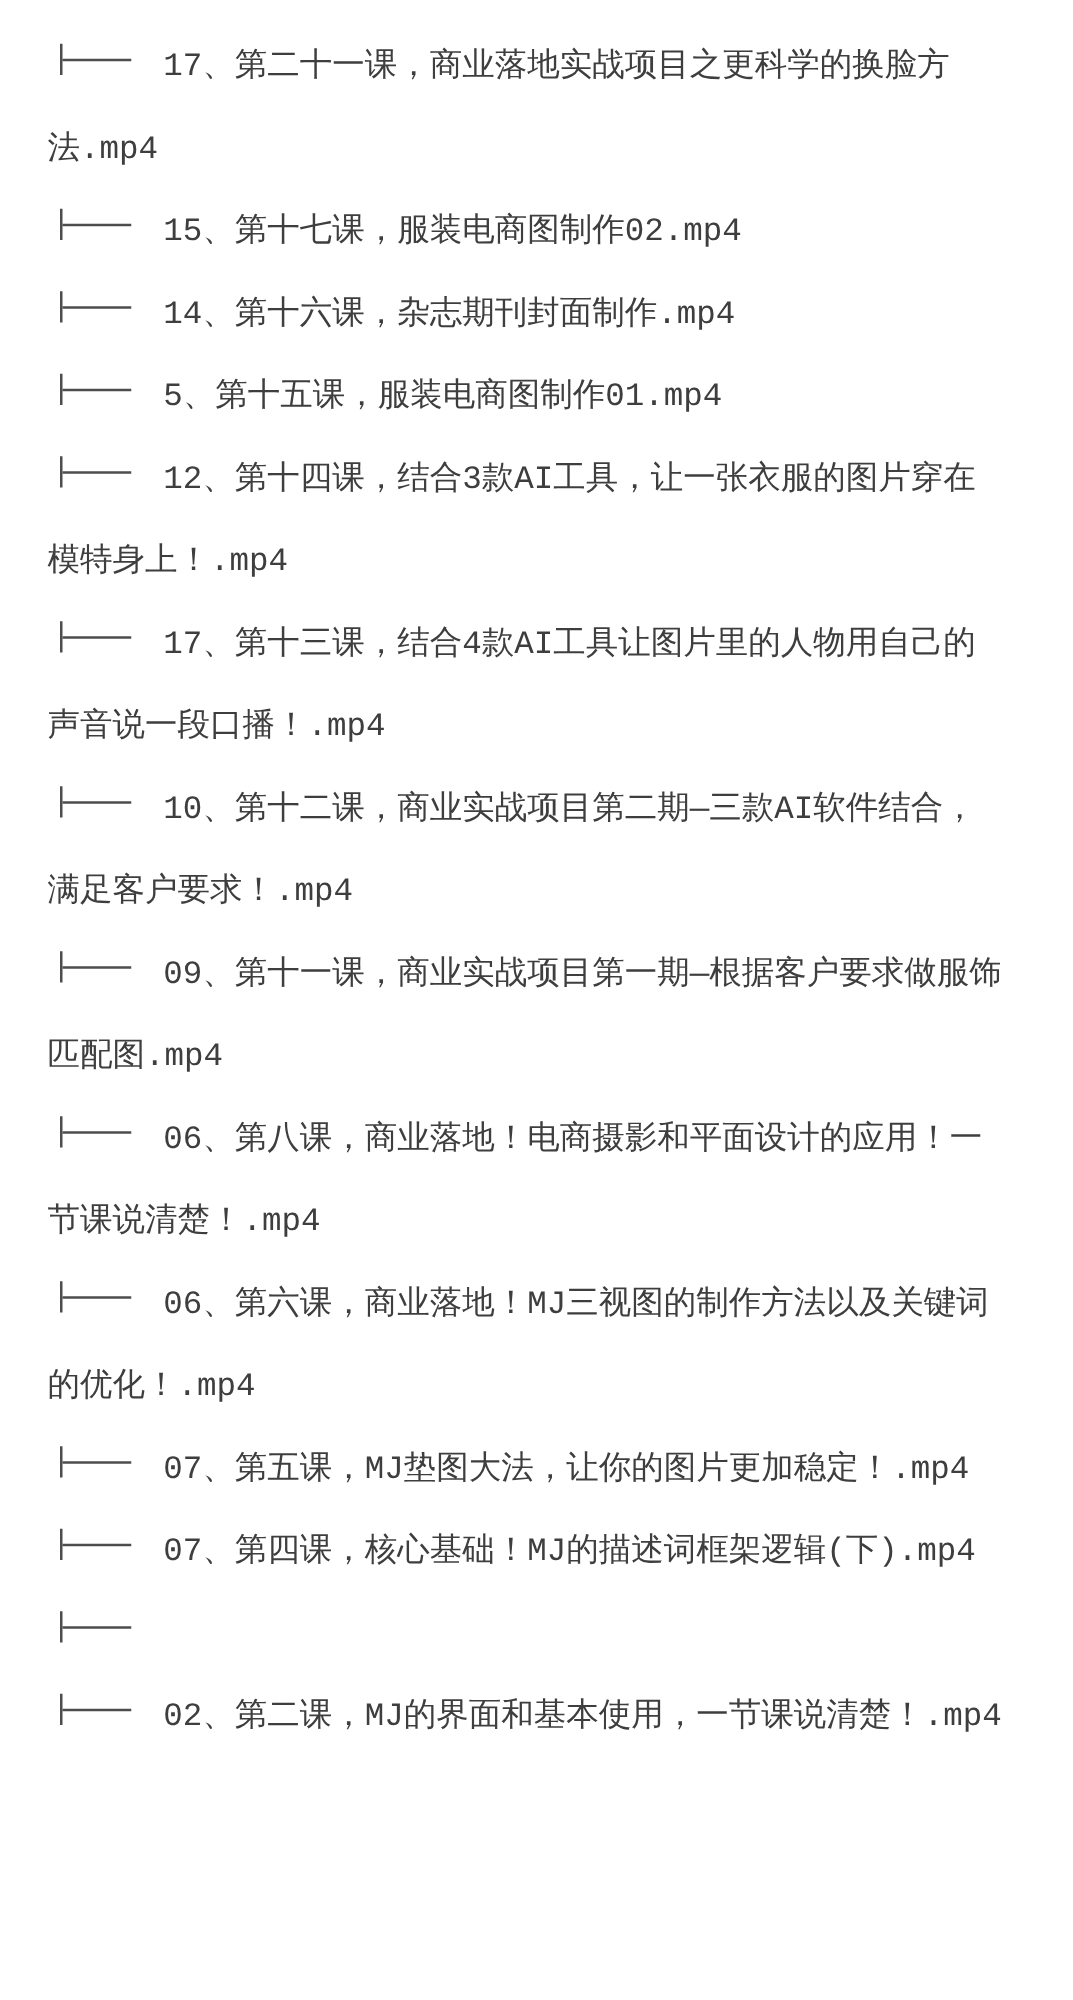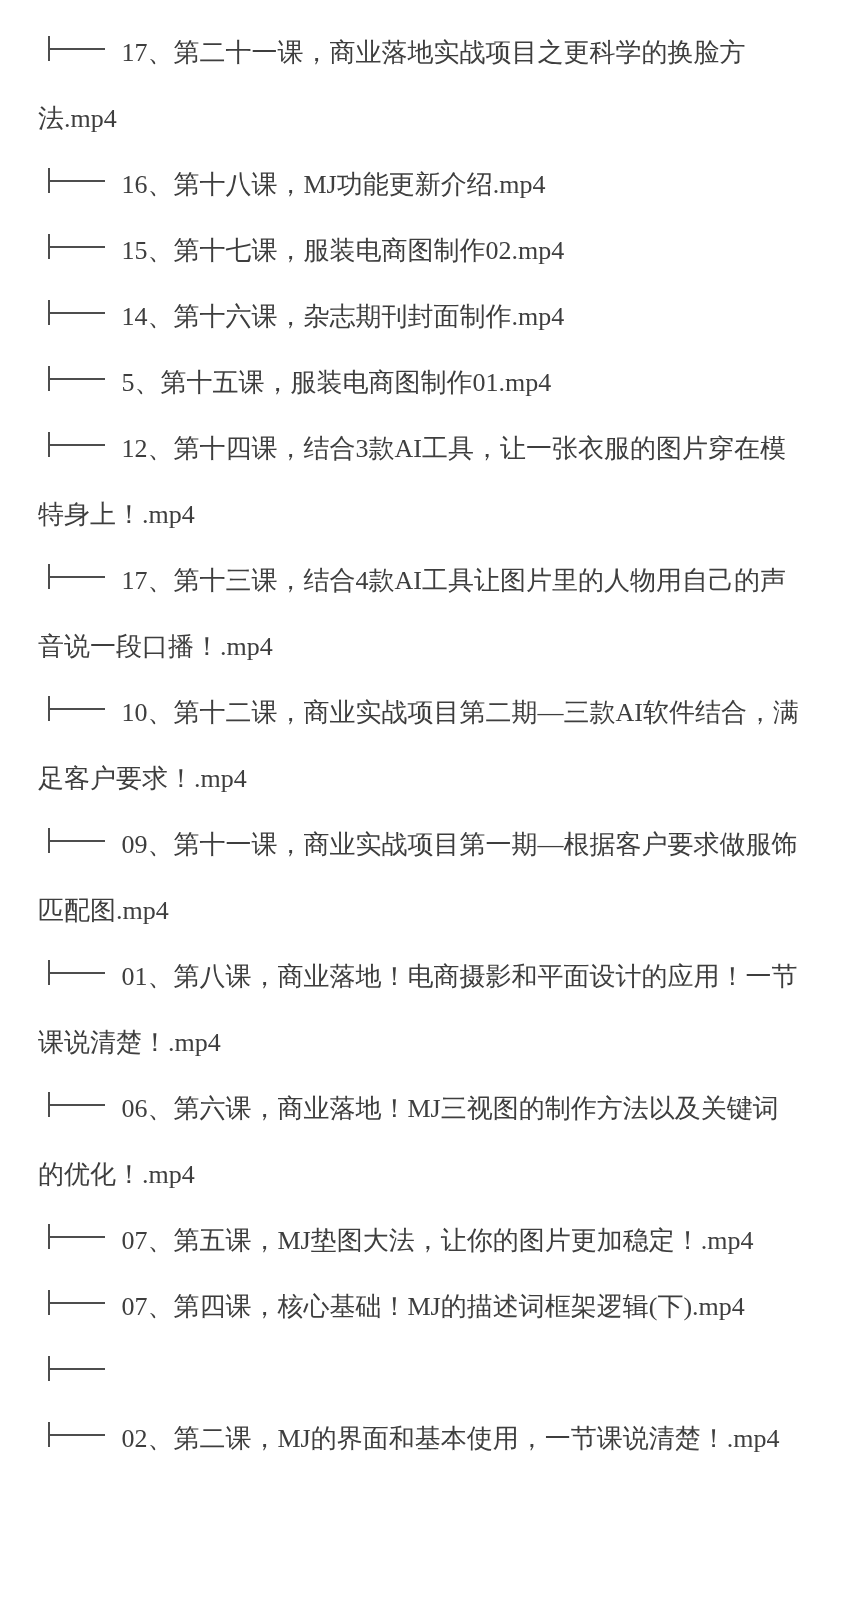--- a/index.html
+++ b/index.html
@@ -7,21 +7,21 @@
     padding: 0;
     background: #ffffff;
   }
   .page {
     width: 858px;
     height: 1600px;
     box-sizing: border-box;
     overflow: hidden;
     background: #ffffff;
     padding: 20px 54px 0 38px;
-    font-family: Liberation Serif, serif;
+    font-family: Liberation Mono, monospace;
     font-size: 26px;
     line-height: 66px;
     color: #3e3e3e;
   }
   .entry {
     margin: 0;
     padding: 0;
     text-align: left;
     word-break: break-word;
   }
@@ -52,24 +52,20 @@
 </head>
 <body>
 
 <div class="page">
   <div id="entries">
   <p class="entry">
     <span class="branch"></span>
     <span class="label">17、第二十一课，商业落地实战项目之更科学的换脸方法.mp4</span>
   </p>
 
-  <p class="entry">
-    <span class="branch"></span>
-    <span class="label">16、第十八课，MJ功能更新介绍.mp4</span>
-  </p>
 
   <p class="entry">
     <span class="branch"></span>
     <span class="label">15、第十七课，服装电商图制作02.mp4</span>
   </p>
 
   <p class="entry">
     <span class="branch"></span>
     <span class="label">14、第十六课，杂志期刊封面制作.mp4</span>
   </p>
@@ -94,21 +90,21 @@
     <span class="label">10、第十二课，商业实战项目第二期—三款AI软件结合，满足客户要求！.mp4</span>
   </p>
 
   <p class="entry">
     <span class="branch"></span>
     <span class="label">09、第十一课，商业实战项目第一期—根据客户要求做服饰匹配图.mp4</span>
   </p>
 
   <p class="entry">
     <span class="branch"></span>
-    <span class="label">01、第八课，商业落地！电商摄影和平面设计的应用！一节课说清楚！.mp4</span>
+    <span class="label">06、第八课，商业落地！电商摄影和平面设计的应用！一节课说清楚！.mp4</span>
   </p>
 
 
   <p class="entry">
     <span class="branch"></span>
     <span class="label">06、第六课，商业落地！MJ三视图的制作方法以及关键词的优化！.mp4</span>
   </p>
 
   <p class="entry">
     <span class="branch"></span>

